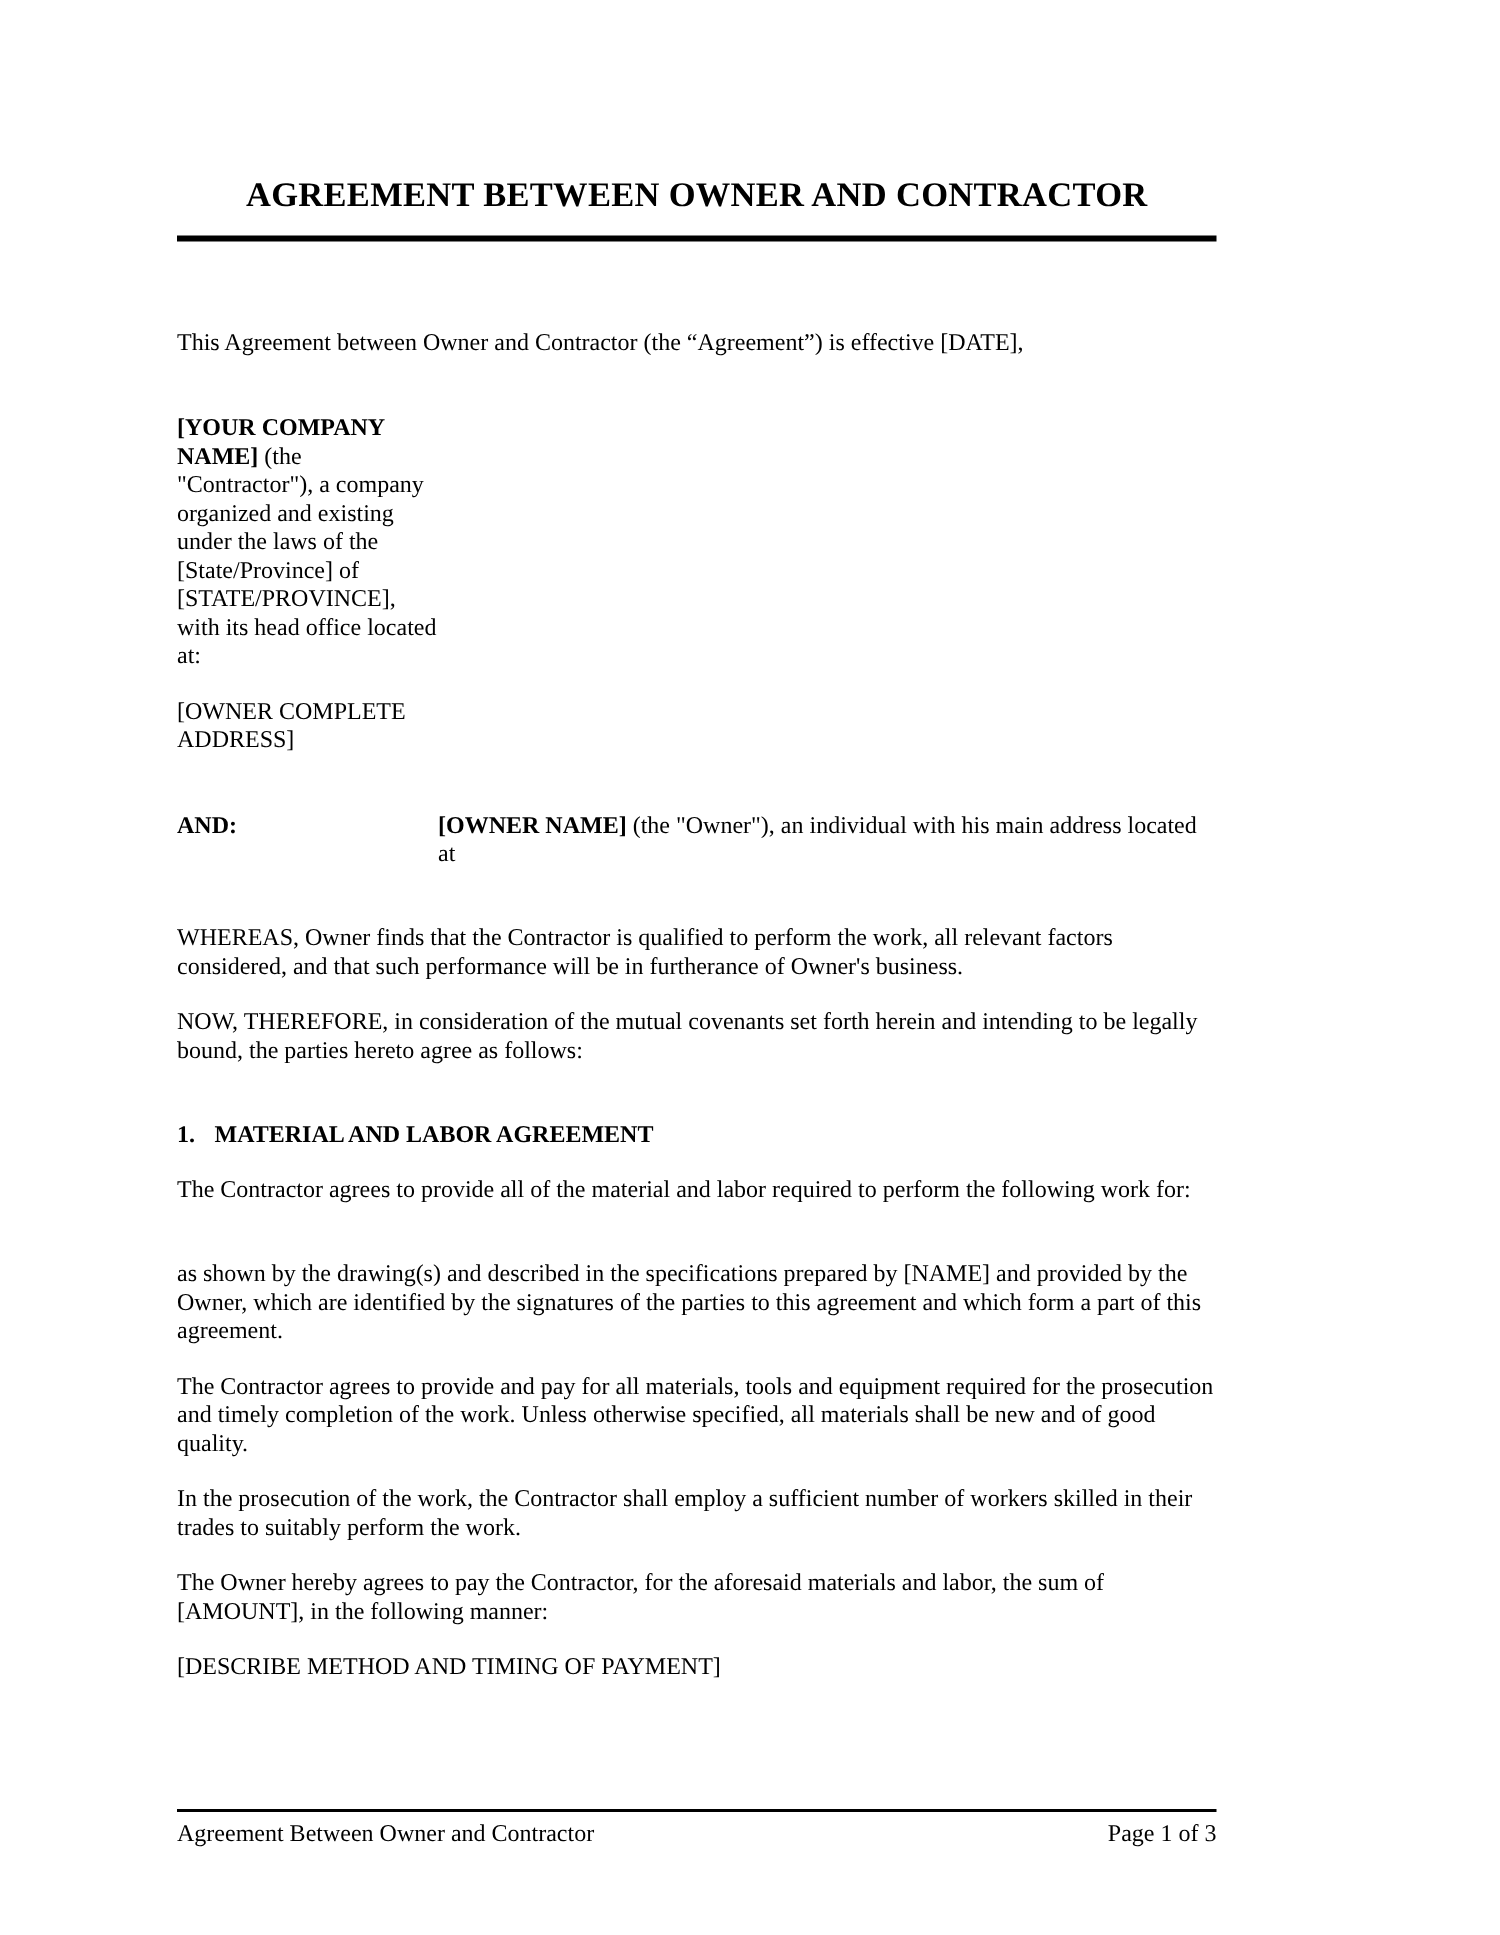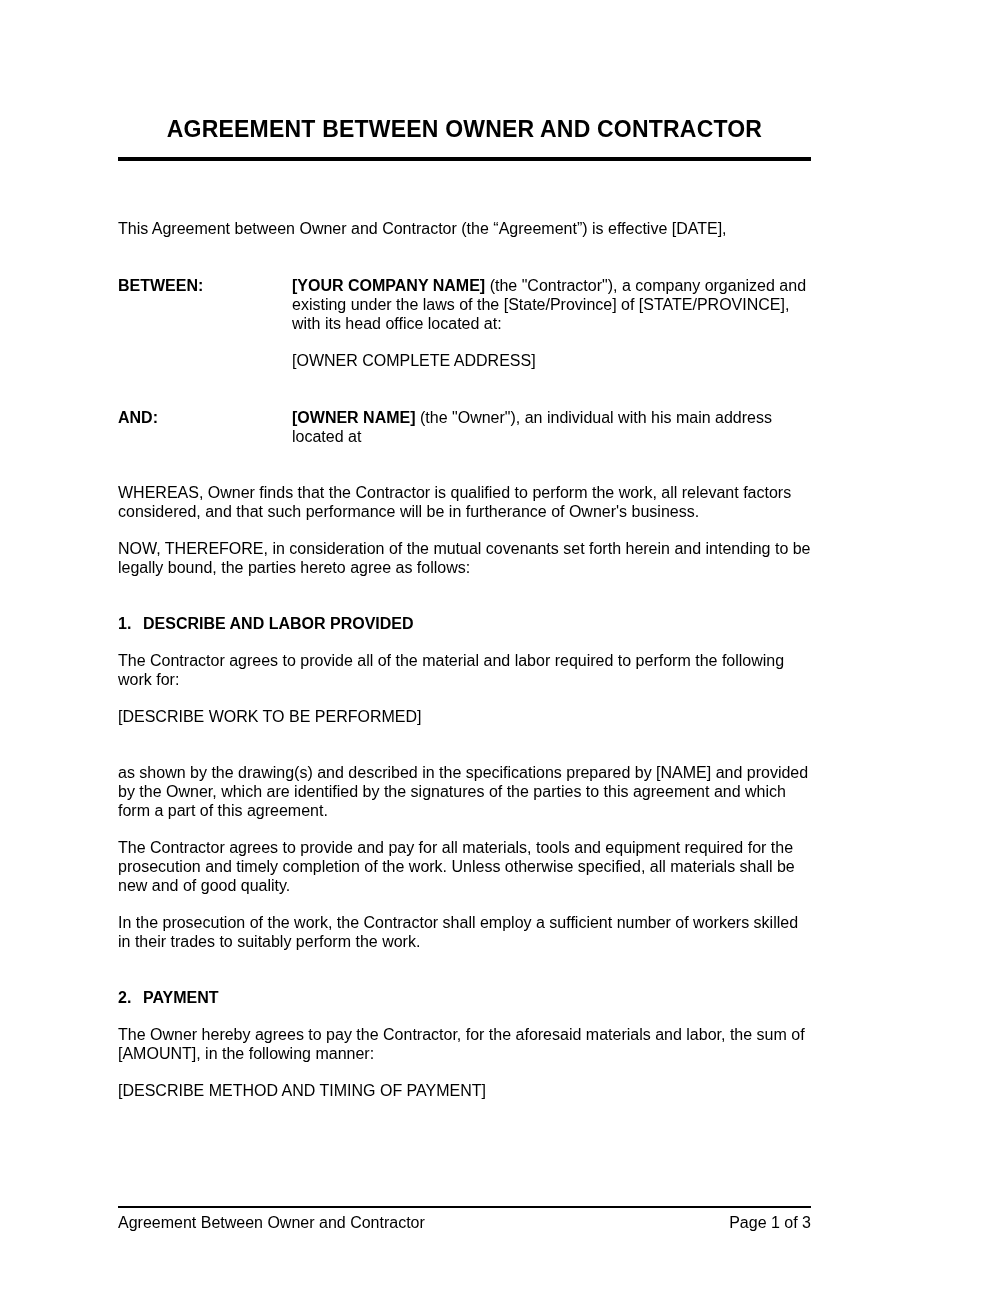--- a/index.html
+++ b/index.html
@@ -2,21 +2,21 @@
 <html style="--text: #000000; --muted: #8f8f8f;"><head>
 <meta charset="utf-8">
 <style>
   * { box-sizing: border-box; margin: 0; padding: 0; }
   html, body { background: #ffffff; }
   .page {
     position: relative;
     width: 928px;
     height: 1290px;
     background: #ffffff;
-    font-family: Liberation Sans, sans-serif;
+    font-family: Liberation Serif, serif;
     font-size: 16px;
     line-height: 19px;
     color: var(--text, #000000);
     overflow: hidden;
   }
   .content {
     padding: 116px 117px 0 118px;
   }
   h1.doc-title {
     font-size: 23px;
@@ -77,46 +77,43 @@
 
 <div class="page">
   <div class="content">
 
     <h1 class="doc-title">AGREEMENT BETWEEN OWNER AND CONTRACTOR</h1>
     <div class="title-rule"></div>
 
     <p class="intro">This Agreement between Owner and Contractor (the “Agreement”) is effective [DATE],</p>
 
     <div class="party-row">
-      <div class="party-label">BETWEEN:</div>
       <div class="party-body">
         <p><span class="party-name">[YOUR COMPANY NAME]</span><span> (the "Contractor"), a company organized and existing under the laws of the [State/Province] of [STATE/PROVINCE], with its head office located at:</span></p>
         <p>[OWNER COMPLETE ADDRESS]</p>
       </div>
     </div>
 
     <div class="party-row">
       <div class="party-label">AND:</div>
       <div class="party-body">
         <p><span class="party-name">[OWNER NAME]</span><span> (the "Owner"), an individual with his main address located at</span></p>
       </div>
     </div>
 
     <p class="gap2">WHEREAS, Owner finds that the Contractor is qualified to perform the work, all relevant factors considered, and that such performance will be in furtherance of Owner's business.</p>
     <p>NOW, THEREFORE, in consideration of the mutual covenants set forth herein and intending to be legally bound, the parties hereto agree as follows:</p>
 
-    <h2 class="section-heading"><span class="section-number">1.</span><span>DESCRIBE AND LABOR PROVIDED</span></h2>
+    <h2 class="section-heading"><span class="section-number">1.</span><span>MATERIAL AND LABOR AGREEMENT</span></h2>
 
     <p>The Contractor agrees to provide all of the material and labor required to perform the following work for:</p>
-    <p>[DESCRIBE WORK TO BE PERFORMED]</p>
     <p class="gap2">as shown by the drawing(s) and described in the specifications prepared by [NAME] and provided by the Owner, which are identified by the signatures of the parties to this agreement and which form a part of this agreement.</p>
     <p>The Contractor agrees to provide and pay for all materials, tools and equipment required for the prosecution and timely completion of the work. Unless otherwise specified, all materials shall be new and of good quality.</p>
     <p>In the prosecution of the work, the Contractor shall employ a sufficient number of workers skilled in their trades to suitably perform the work.</p>
 
-    <h2 class="section-heading"><span class="section-number">2.</span><span>PAYMENT</span></h2>
 
     <p>The Owner hereby agrees to pay the Contractor, for the aforesaid materials and labor, the sum of [AMOUNT], in the following manner:</p>
     <p>[DESCRIBE METHOD AND TIMING OF PAYMENT]</p>
 
   </div>
 
   <div class="footer">
     <div class="footer-rule"></div>
     <div class="footer-row">
       <span>Agreement Between Owner and Contractor</span>

